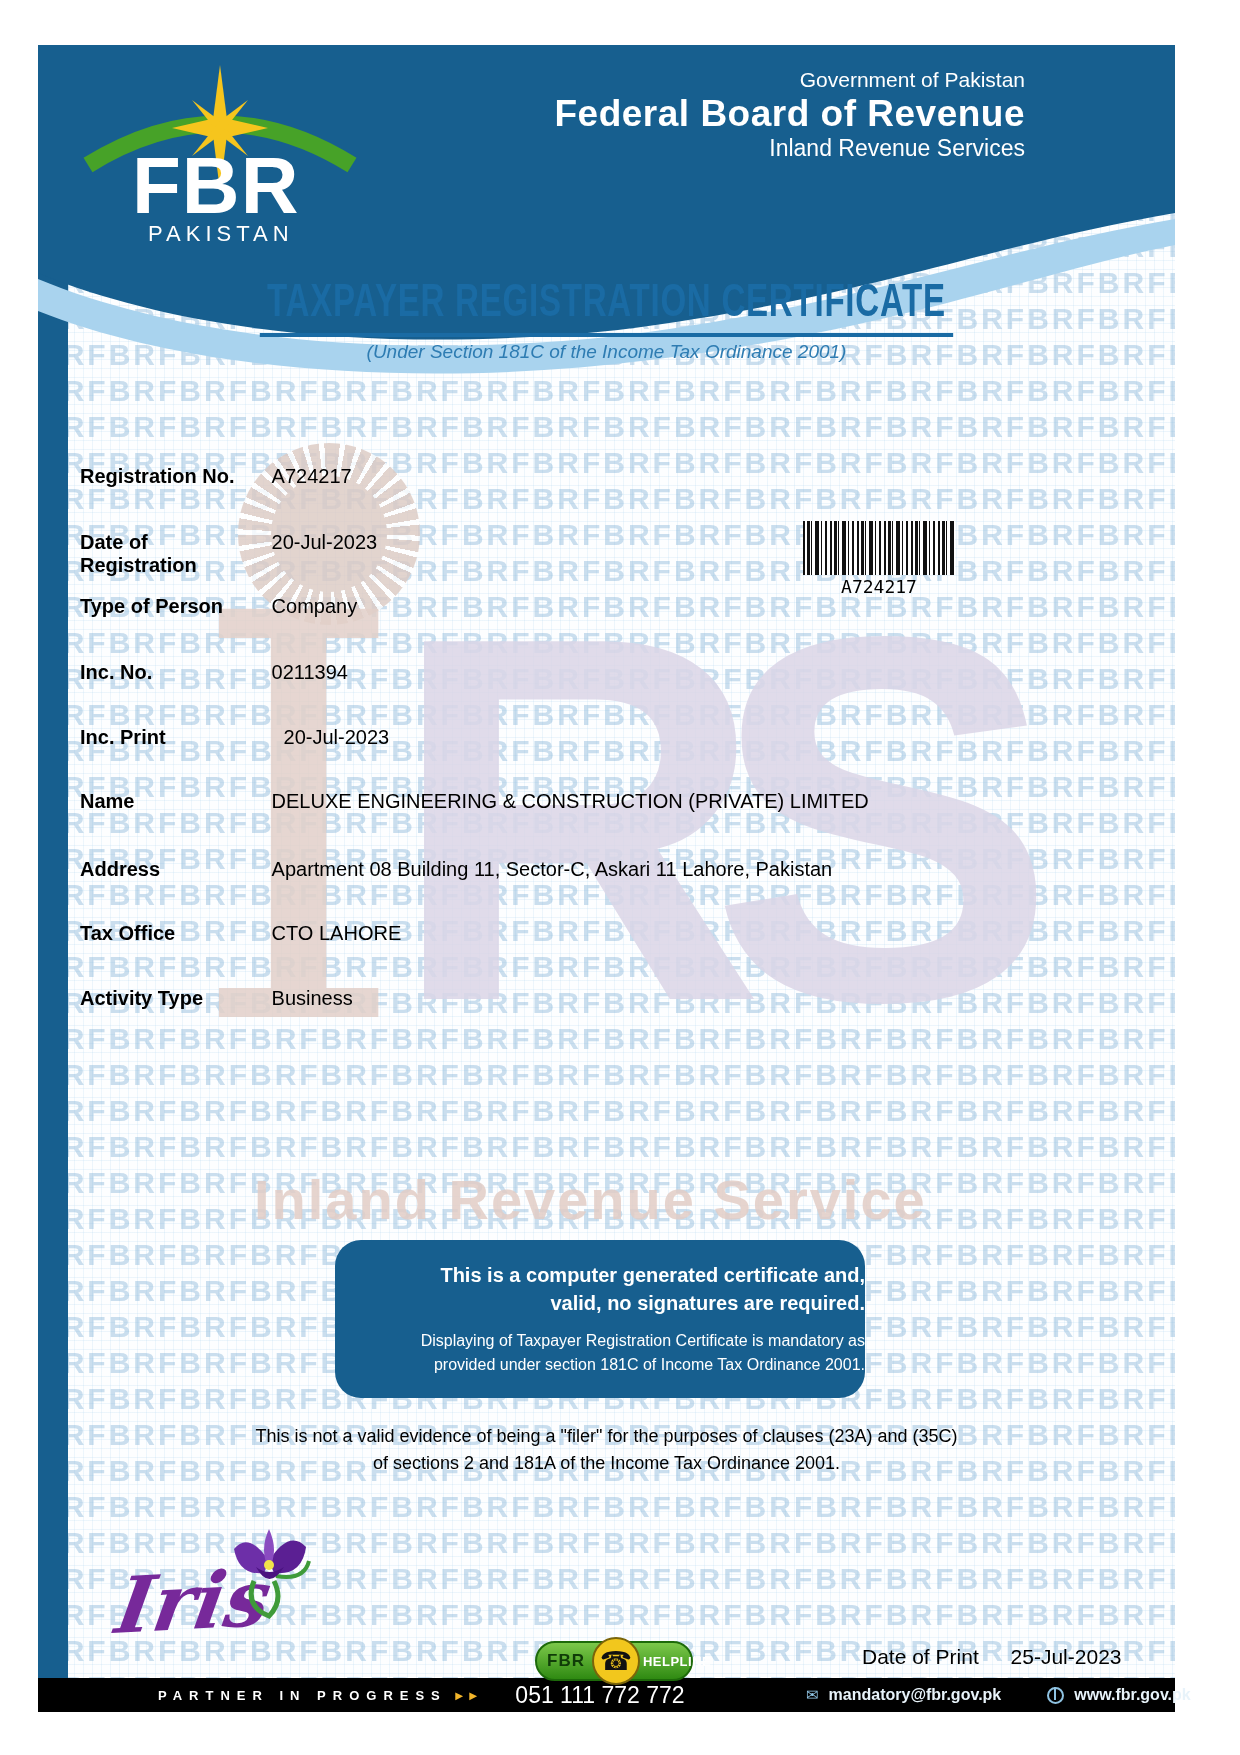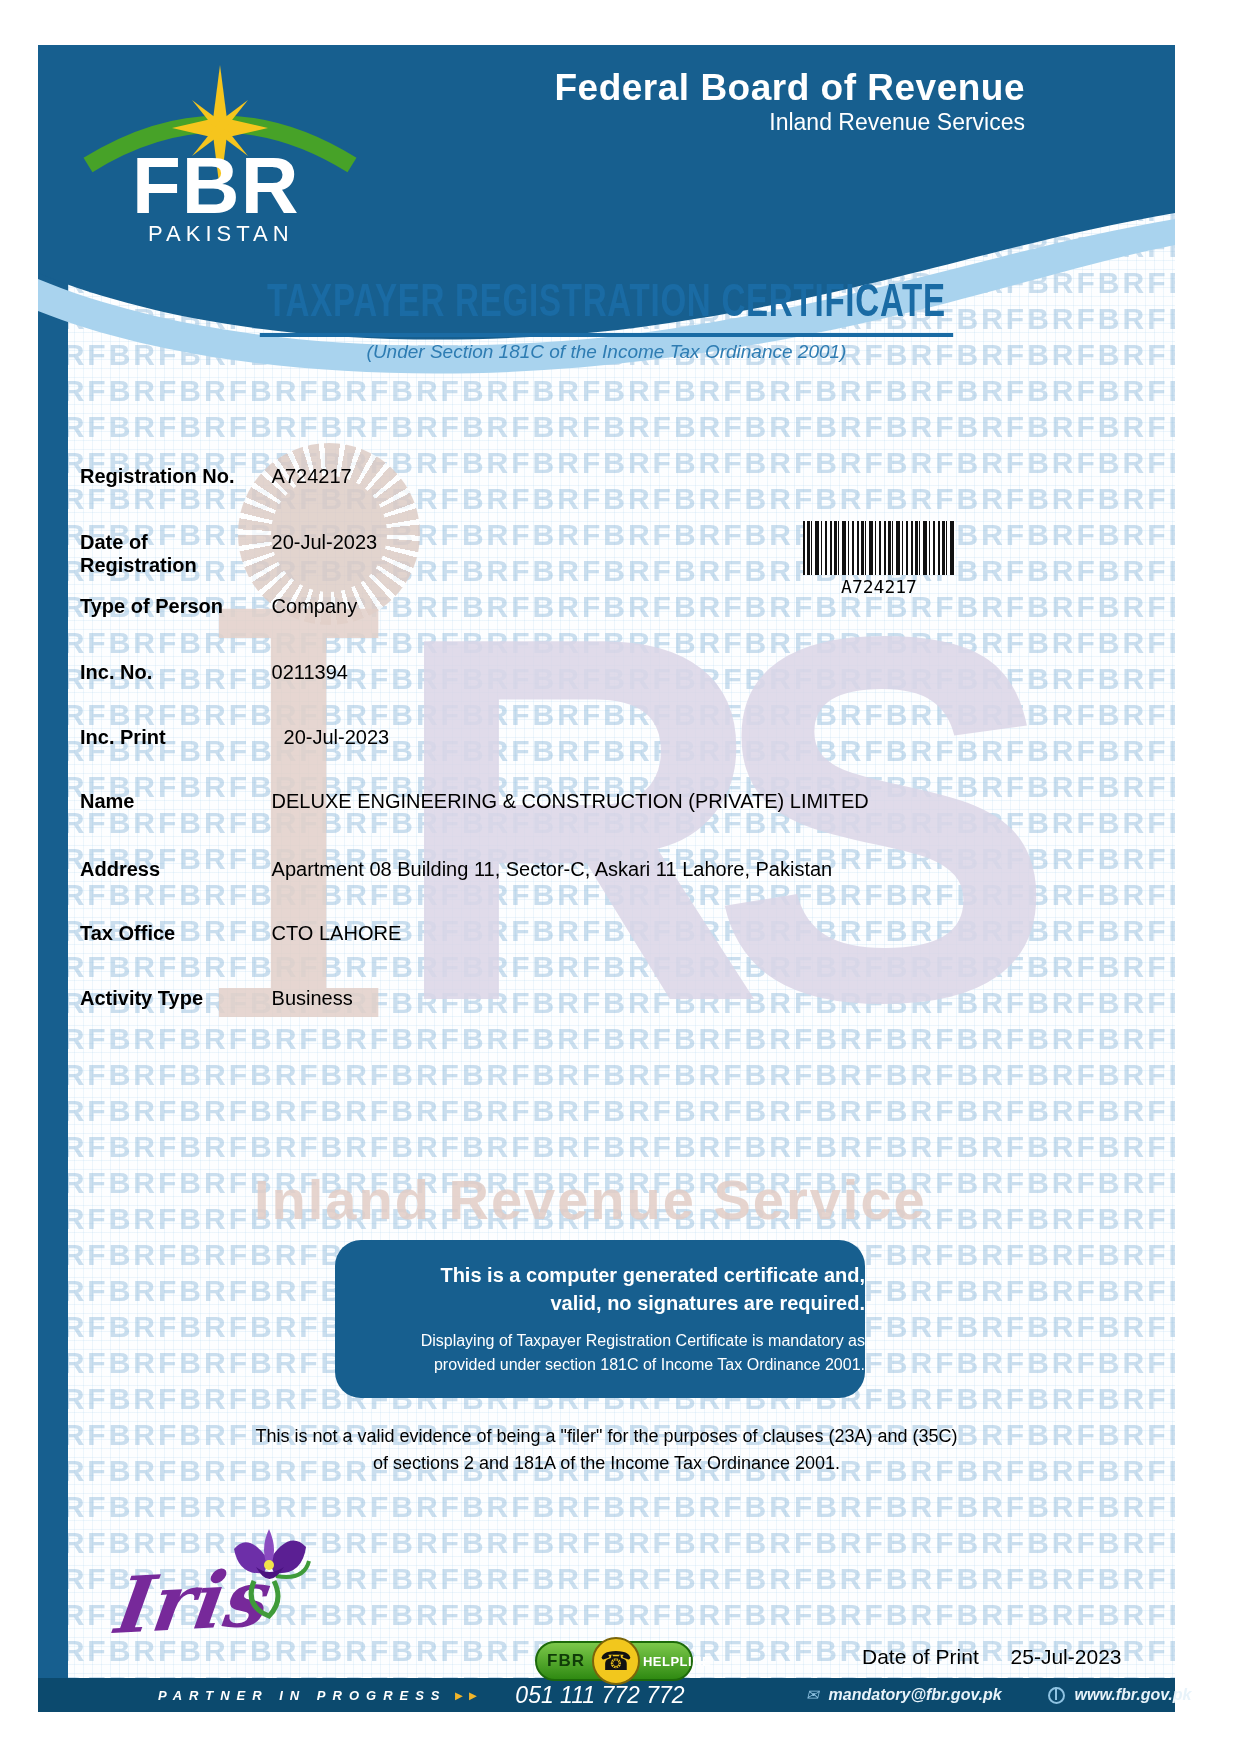--- a/index.html
+++ b/index.html
@@ -83,22 +83,22 @@
   .helpline .hb-fbr{font-weight:bold;font-size:17px;color:#103c08;letter-spacing:1px;}
   .helpline .hb-circle{position:absolute;left:55px;top:-6px;width:48px;height:48px;border-radius:50%;
     background:#f2c71d;border:2px solid #7a650a;box-sizing:border-box;
     display:flex;align-items:center;justify-content:center;font-size:26px;color:#111;}
   .helpline .hb-label{font-weight:bold;font-size:13px;color:#ffffff;margin-left:58px;letter-spacing:.5px;}
 
   .date-print{position:absolute;left:824px;top:1600px;z-index:4;font-size:21px;color:#000;}
   .date-print .dp-label{margin-right:26px;}
 
   
-  .bottom-bar{position:absolute;left:0;top:1633px;width:1137px;height:34px;background:#0c4a6e;z-index:4;
-    display:flex;align-items:center;font-style:italic;}
+  .bottom-bar{position:absolute;left:0;top:1633px;width:1137px;height:34px;background:#000000;z-index:4;
+    display:flex;align-items:center;}
   .partner{position:absolute;left:120px;font-size:13px;font-weight:bold;color:#ffffff;letter-spacing:7px;}
   .partner .arrows{color:#f2b52a;letter-spacing:1px;margin-left:6px;}
   .phone{position:absolute;left:462px;width:200px;text-align:center;font-size:23px;color:#ffffff;}
   .contact{position:absolute;left:768px;display:flex;align-items:center;gap:10px;color:#e8f3fa;font-size:16px;font-weight:bold;}
   .c-icon{color:#8fc3e2;font-size:15px;font-weight:normal;}
   .web-icon{display:inline-block;width:13px;height:13px;border:2px solid #8fc3e2;border-radius:50%;position:relative;}
   .web-icon::after{content:"";position:absolute;left:5px;top:-2px;width:2px;height:13px;background:#8fc3e2;}
   .contact .gap2{width:26px;}
 </style>
 </head>
@@ -176,20 +176,21 @@
         <polygon points="140,0 148,62 140,126 132,62"></polygon>
         <polygon points="92,63 140,52 188,63 140,74"></polygon>
         <polygon points="112,35 140,56 168,91 140,70"></polygon>
         <polygon points="168,35 140,56 112,91 140,70"></polygon>
       </g>
       <text x="52" y="148" font-family="Liberation Sans, sans-serif" font-size="80" font-weight="bold" fill="#ffffff" letter-spacing="1">FBR</text>
       <text x="68" y="176" font-family="Liberation Sans, sans-serif" font-size="22" fill="#ffffff" letter-spacing="5">PAKISTAN</text>
     </svg>
 
     <div class="hdr-right">
+      <div class="hdr-gov">Government of Pakistan</div>
       <div class="hdr-board">Federal Board of Revenue</div>
       <div class="hdr-serv">Inland Revenue Services</div>
     </div>
 
     <div class="title-wrap">
       <div class="title-main">TAXPAYER REGISTRATION CERTIFICATE</div>
       <div class="title-sub">(Under Section 181C of the Income Tax Ordinance 2001)</div>
     </div>
 
     <div class="frow" style="top:420px">

